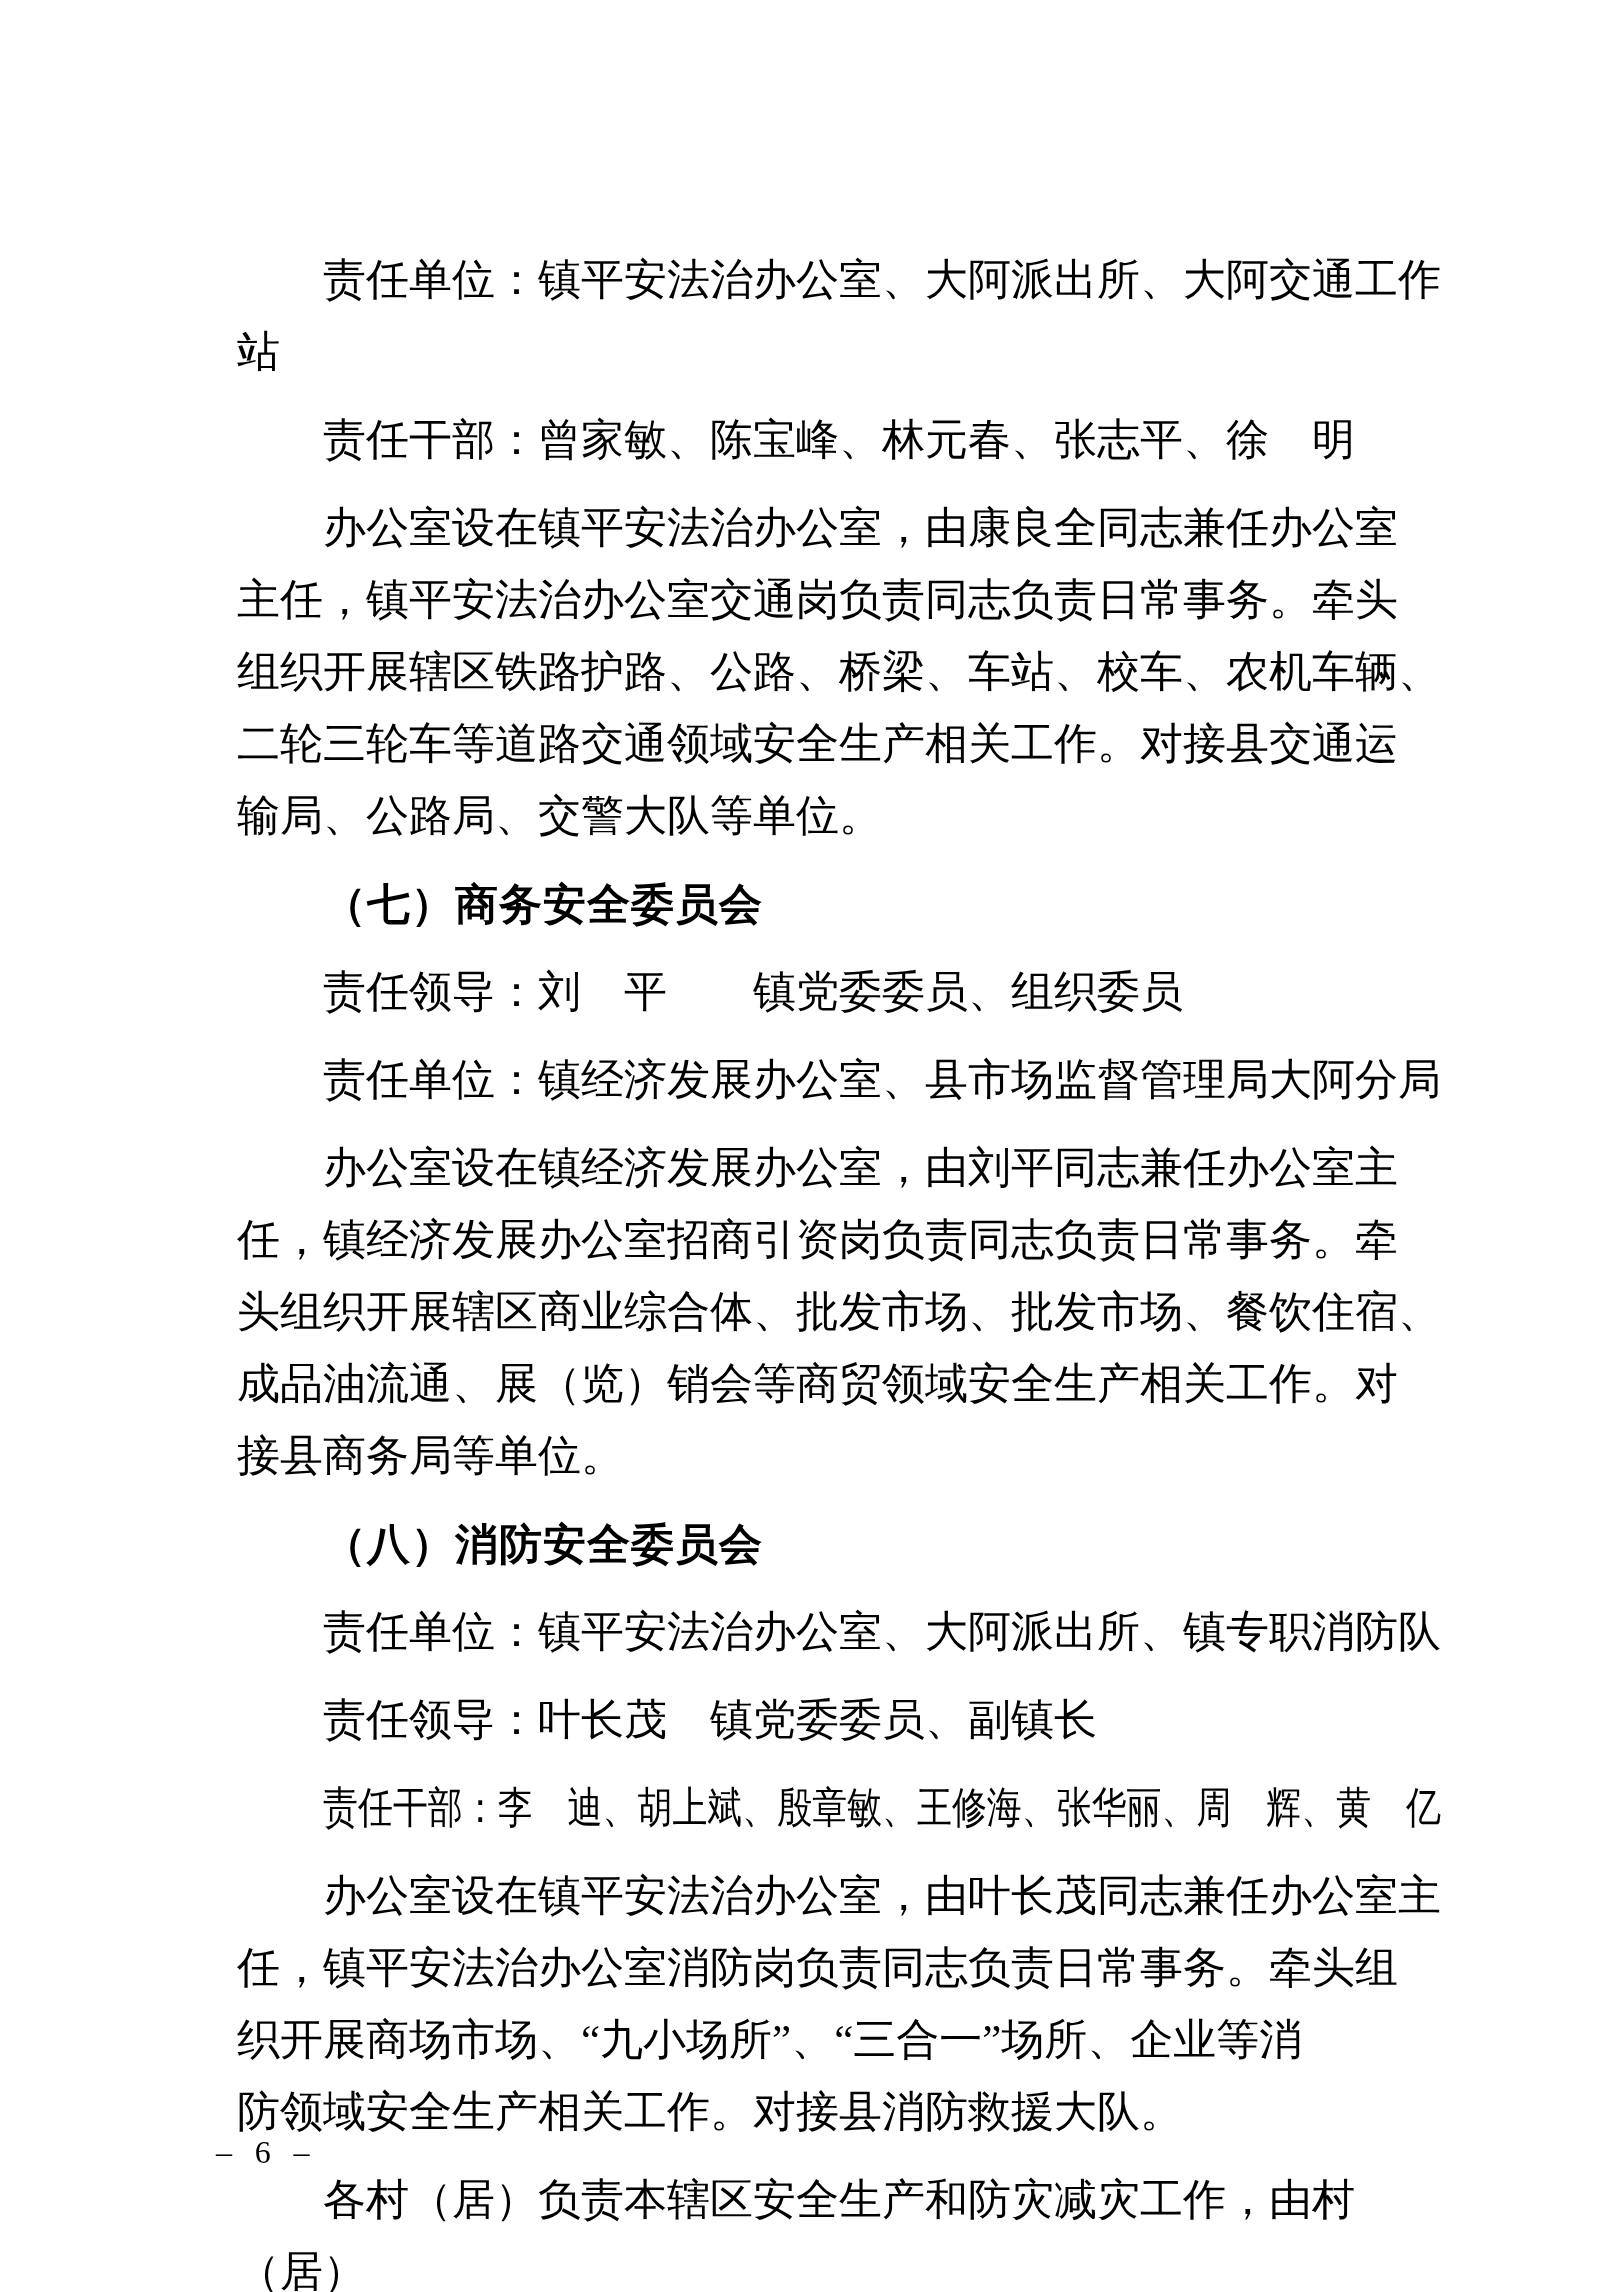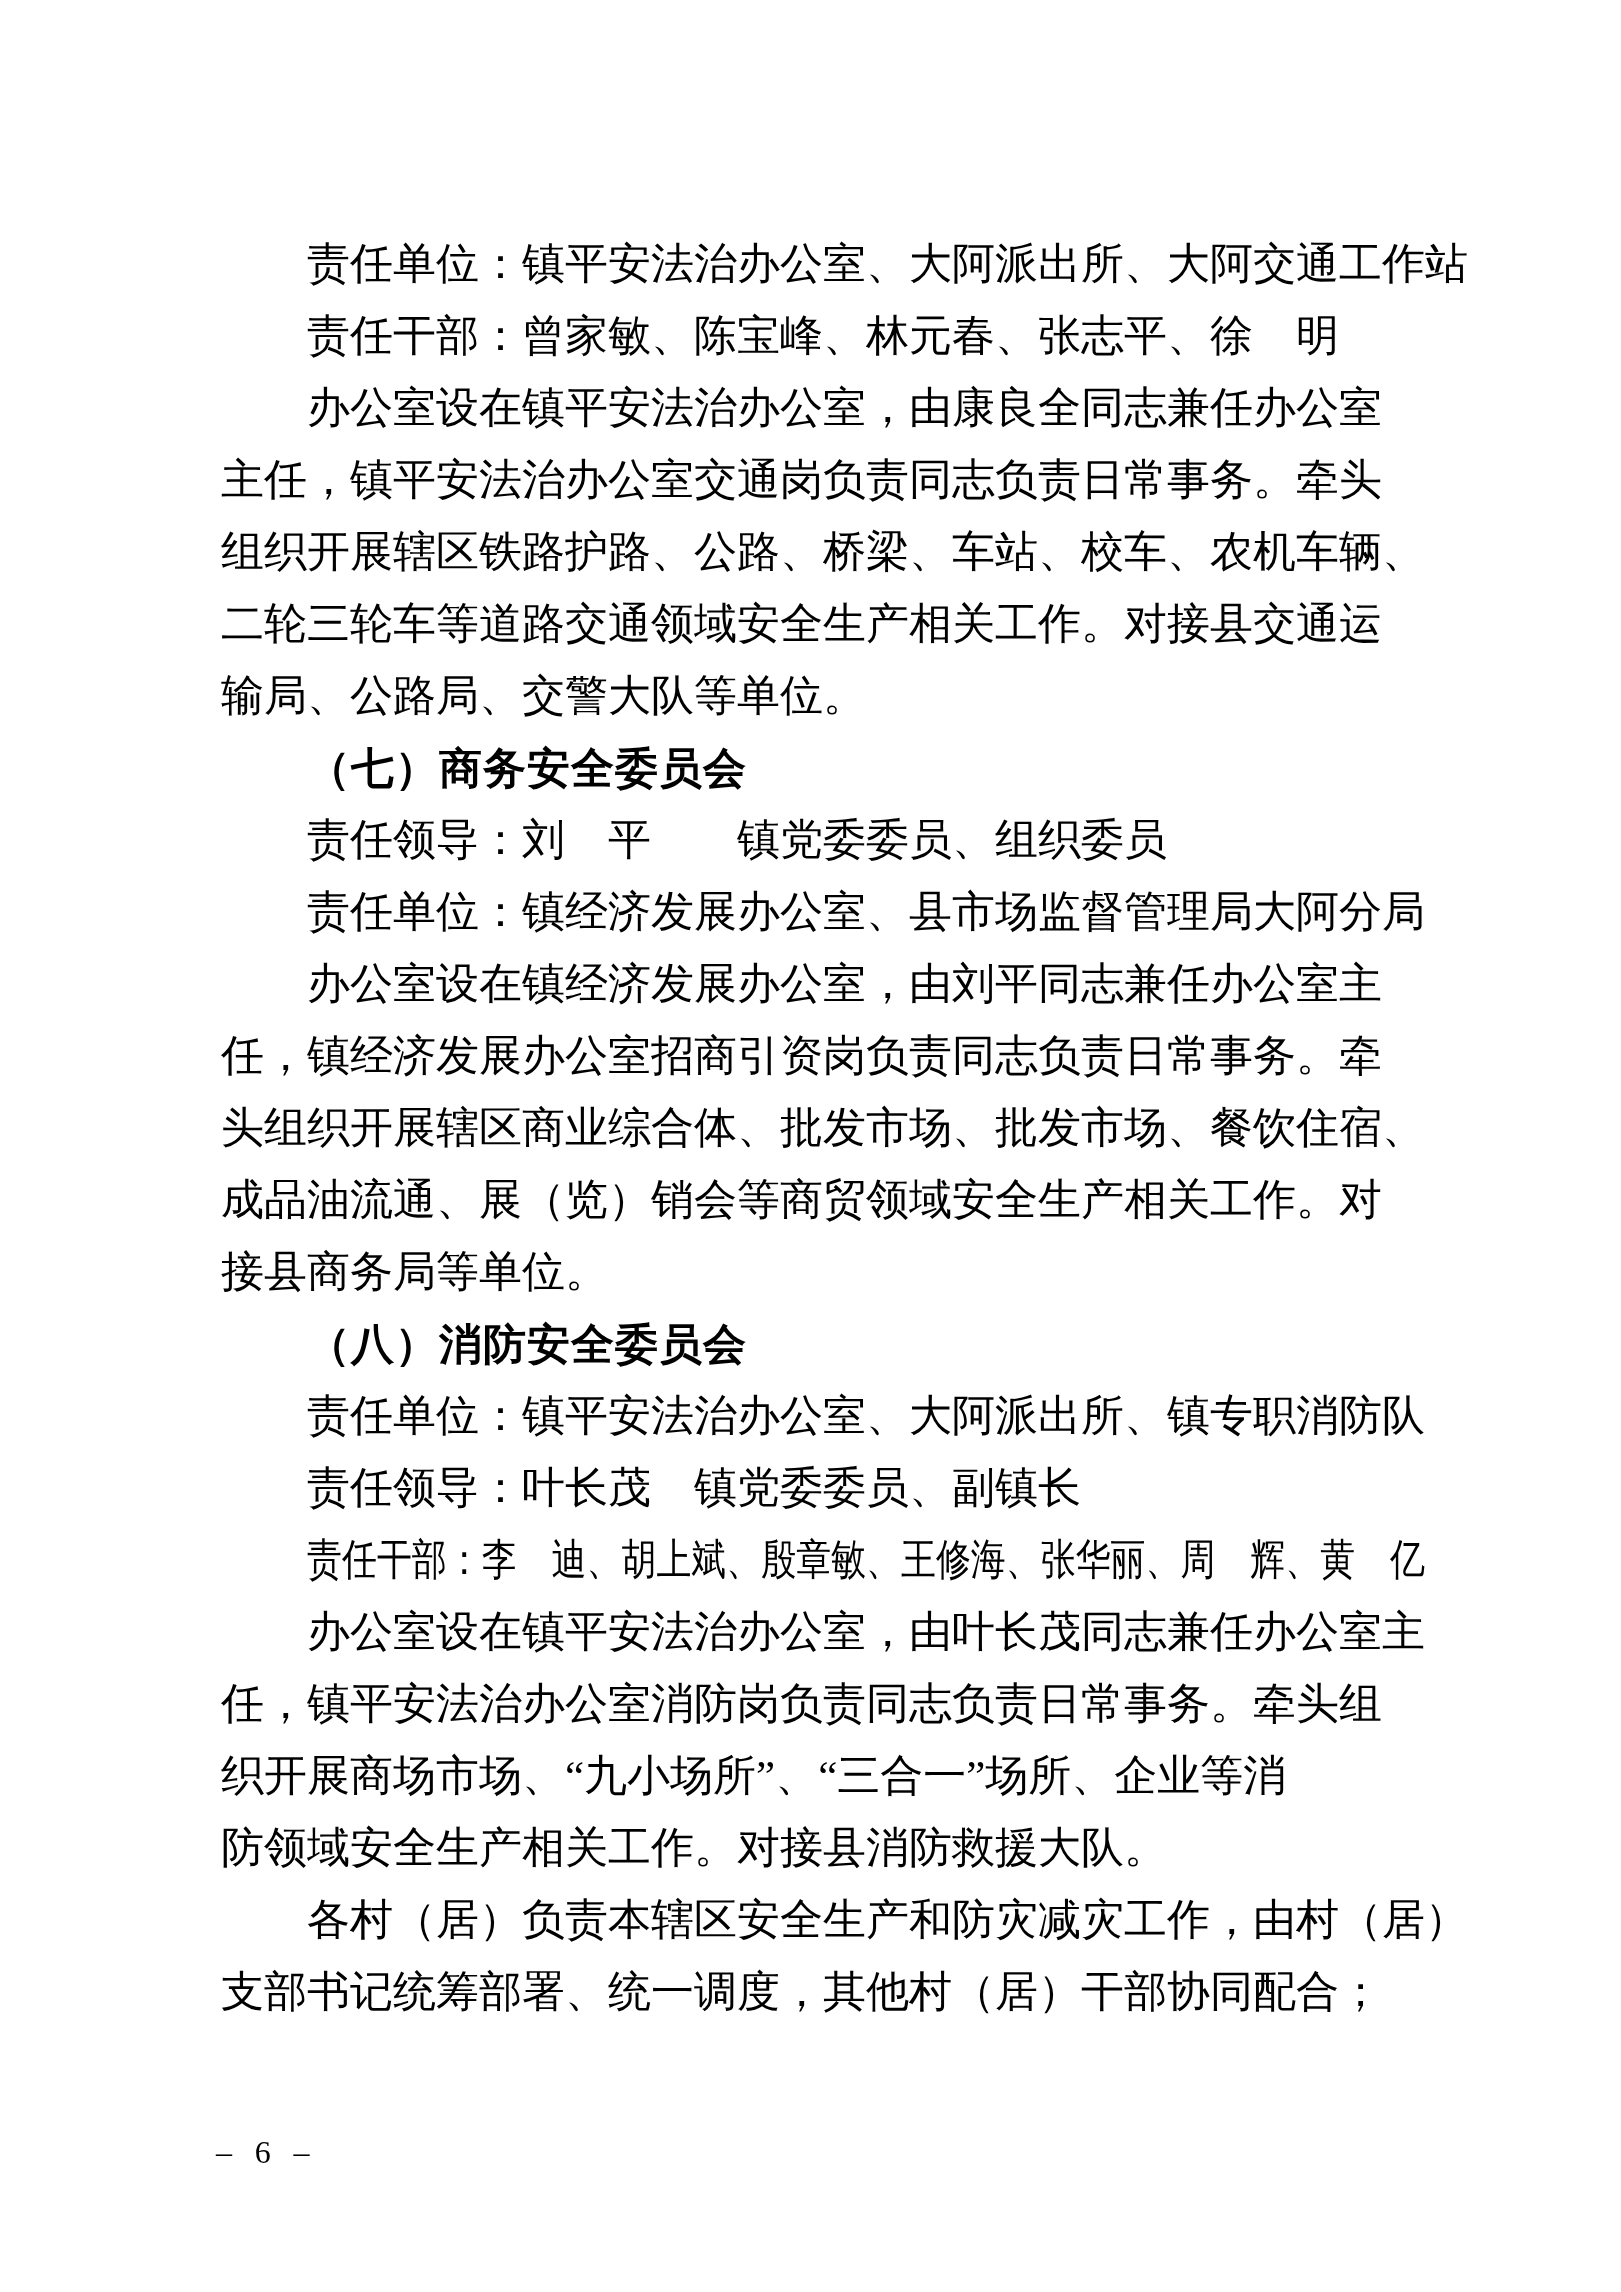--- a/index.html
+++ b/index.html
@@ -23,21 +23,21 @@
   .content {
     position: absolute;
     left: 221px;
     top: 228px;
     width: 1264px;
     font-size: 43px;
     line-height: 72px;
     text-align: left;
   }
   .content p {
-    margin: 0;
+    margin: 16px;
     padding: 0;
     text-indent: 2em;
   }
   .content p.body-par {
     white-space: pre-line;
   }
   .content p.heading {
     font-weight: 700;
     font-family: Liberation Sans, sans-serif;
     letter-spacing: 1px;

